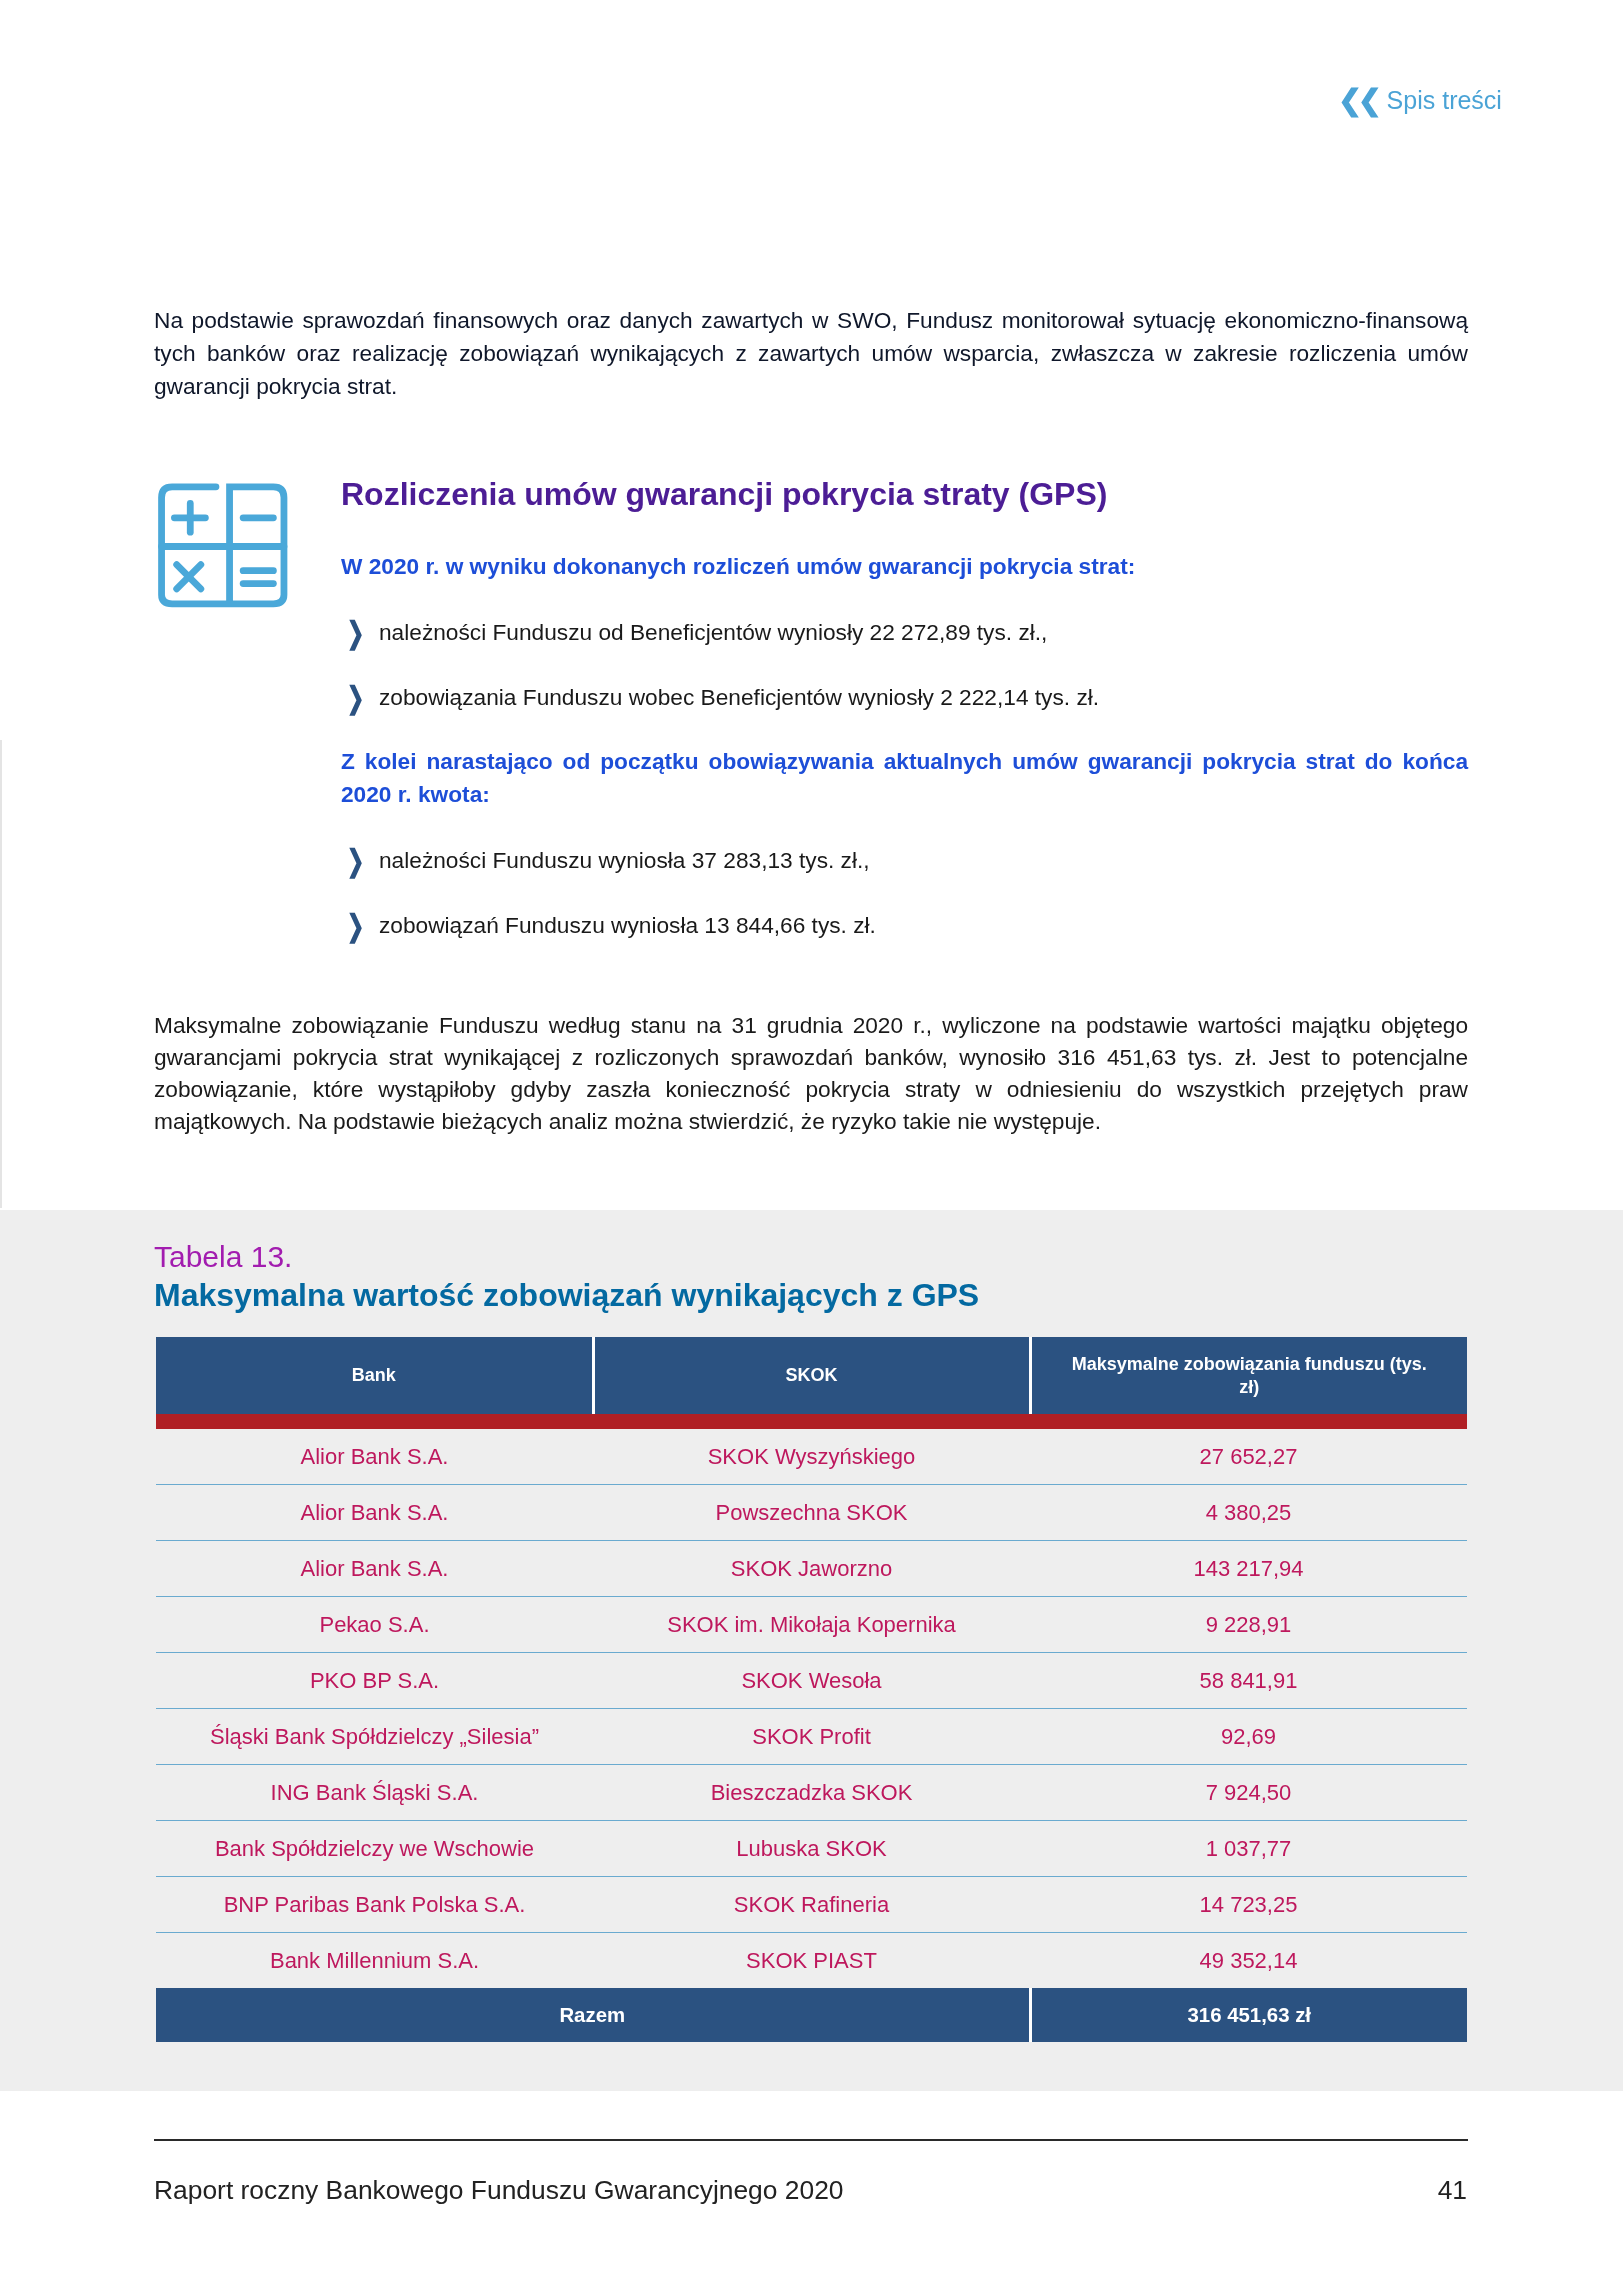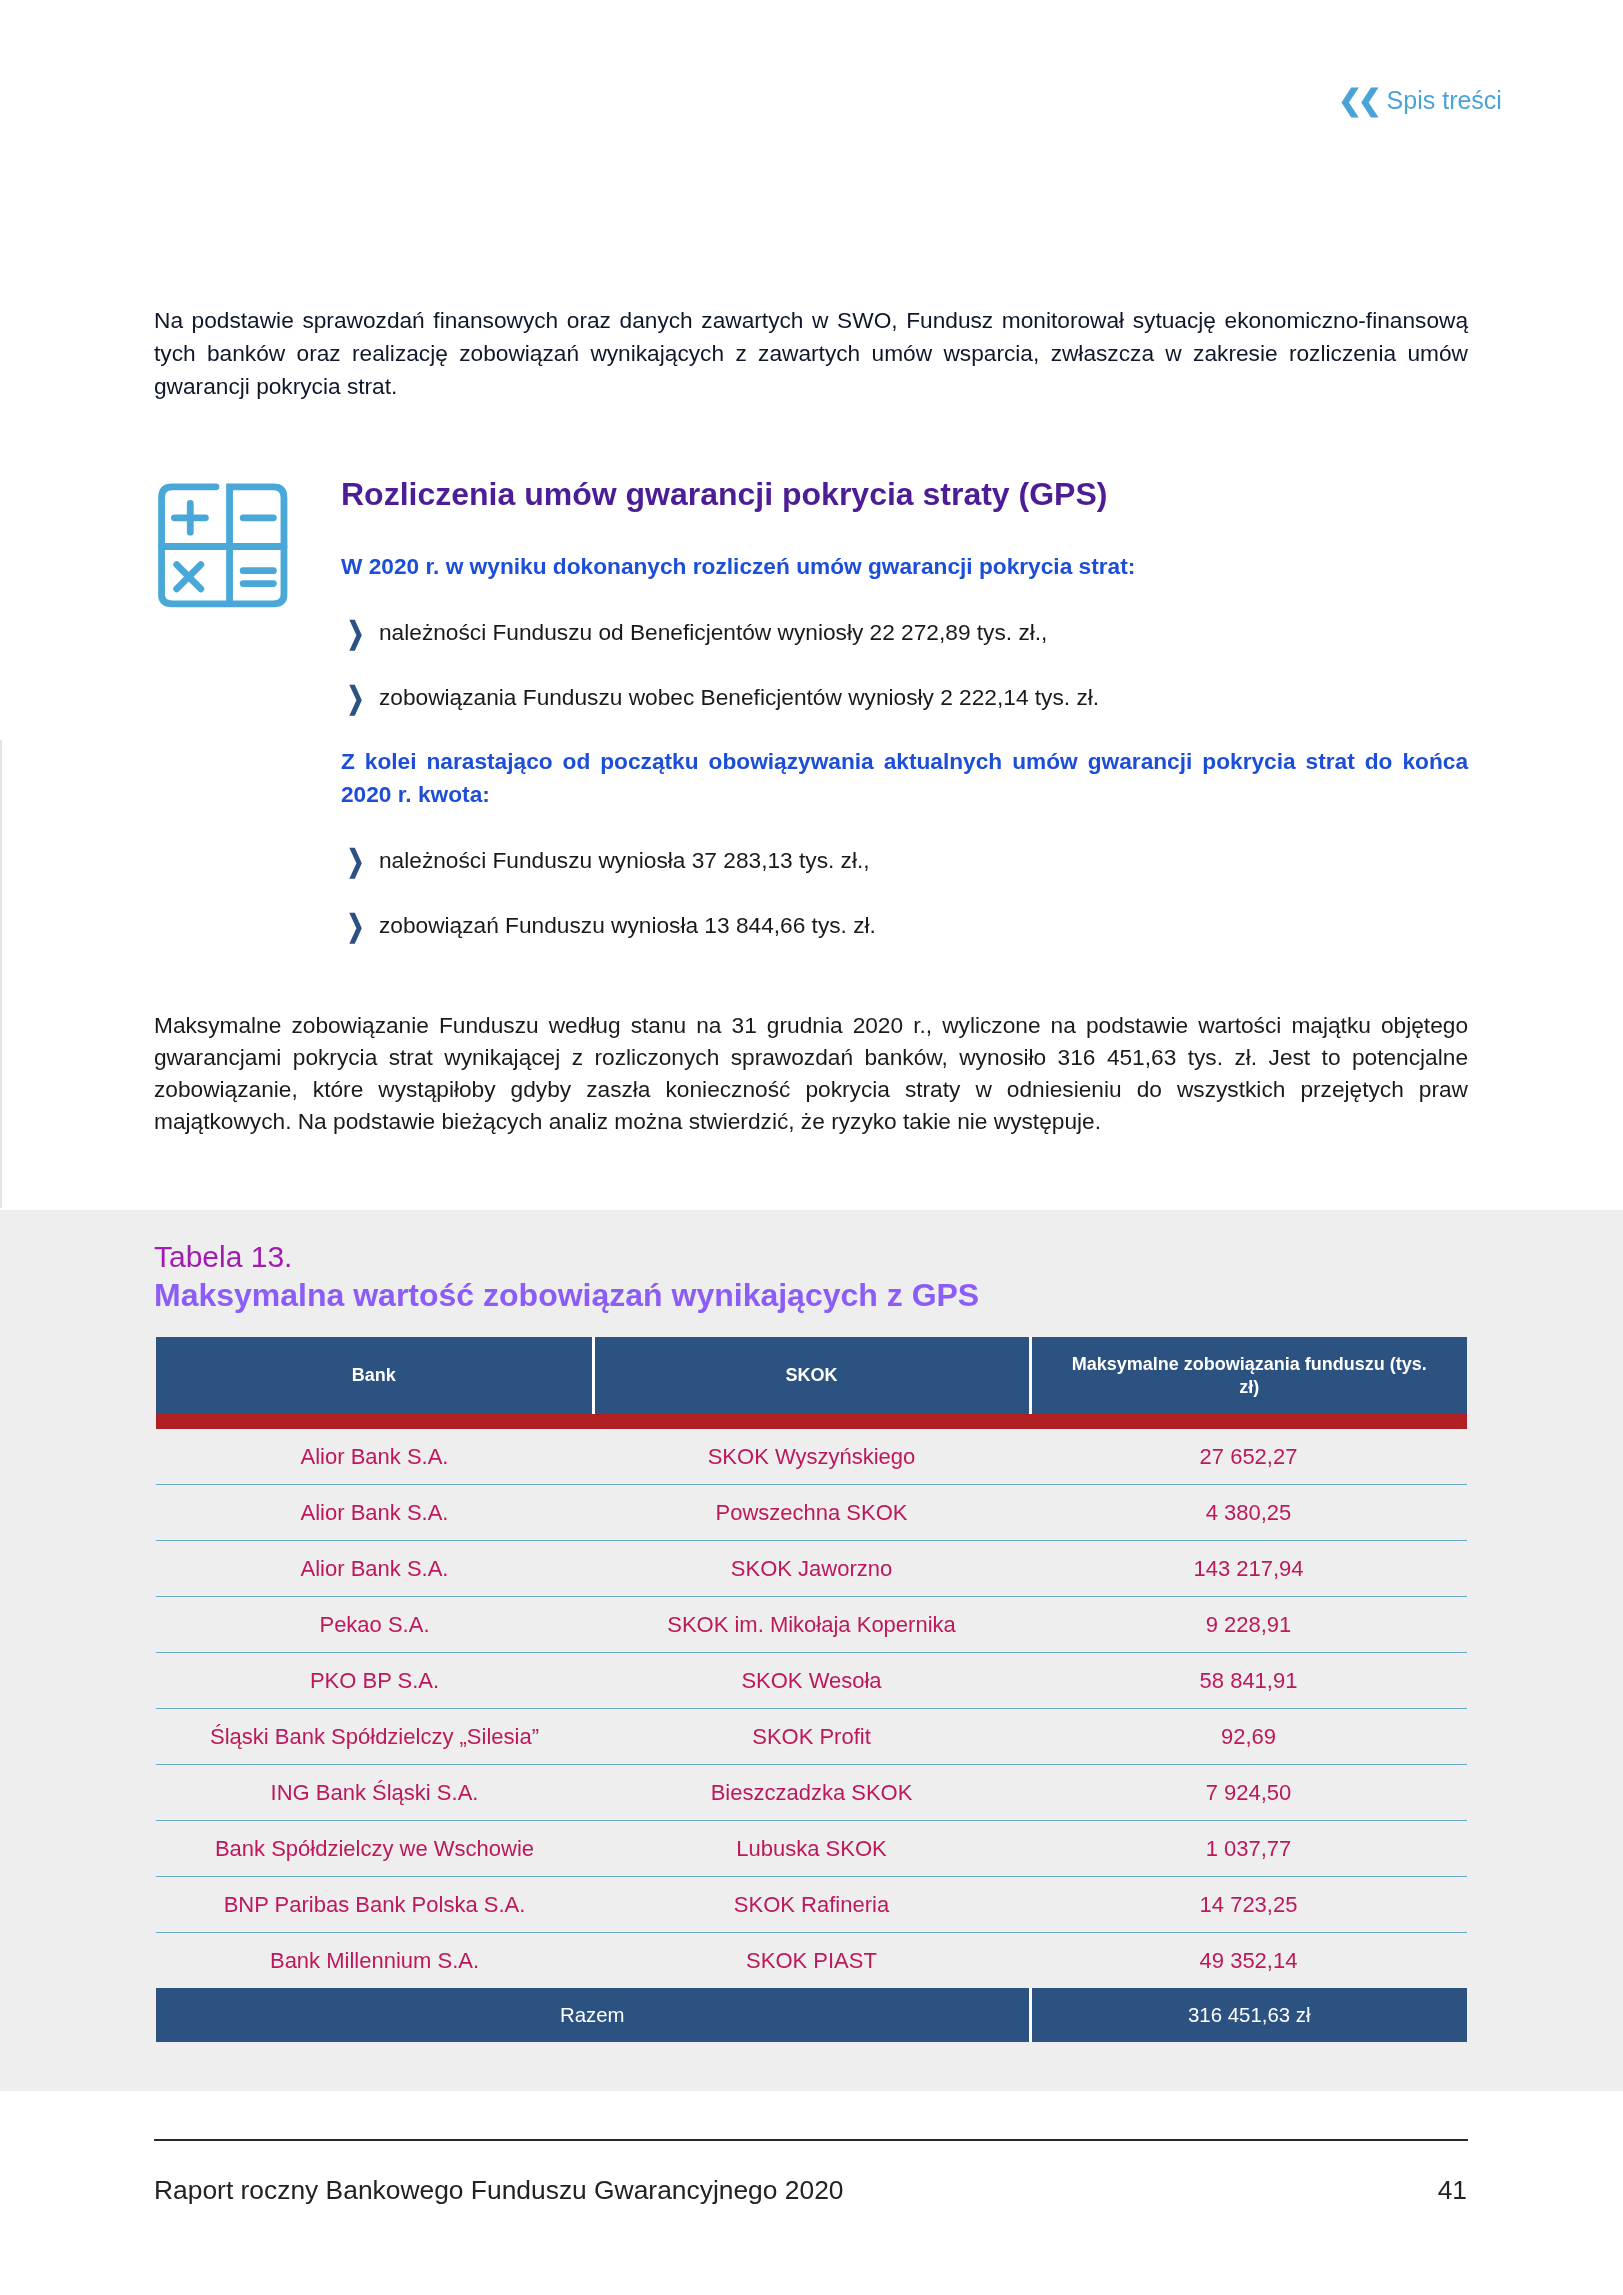--- a/index.html
+++ b/index.html
@@ -33,36 +33,36 @@
     text-align: justify; color: #1a1a1a;
   }
   .gray-band {
     position: absolute; left: 0; top: 1210px; width: 1623px; height: 881px; background: #eeeeee;
   }
   .left-edge { position: absolute; left: 0; top: 740px; width: 1.5px; height: 468px; background: #e4e4e4; }
   .tab-label {
     position: absolute; left: 154px; top: 1238px; font-size: 30px; color: #a21caf; line-height: 38px;
   }
   .tab-title {
-    position: absolute; left: 154px; top: 1276px; font-size: 32px; font-weight: bold; color: #8b5cf6; line-height: 39px;
+    position: absolute; left: 154px; top: 1276px; font-size: 32px; font-weight: bold; color: #0369a1; line-height: 39px;
   }
   table.gps {
     position: absolute; left: 156px; top: 1337px; width: 1311px; border-collapse: collapse; table-layout: fixed;
   }
   table.gps th {
     background: #2b5281; color: #ffffff; font-size: 18px; font-weight: bold; height: 77px; text-align: center;
     border-left: 3px solid #ffffff; padding: 0 30px; line-height: 22.7px;
   }
   table.gps th:first-child { border-left: none; }
   table.gps tr.redbar td { background: #b01f24; height: 15px; padding: 0; }
   table.gps td { text-align: center; font-size: 22px; color: #be185d; height: 55px; padding: 0; }
   table.gps tr.row td { border-bottom: 1.5px solid #6aaacf; }
   table.gps tr.row.last td { border-bottom: none; }
   table.gps tr.total td {
-    background: #2b5281; color: #fff; font-weight: normal; font-size: 20.4px; height: 54px;
+    background: #2b5281; color: #fff; font-weight: bold; font-size: 20.4px; height: 54px;
   }
   table.gps tr.total td.sum { border-left: 3px solid #ffffff; }
   .footer-rule { position: absolute; left: 154px; top: 2139px; width: 1314px; height: 2.3px; background: #2a2a2a; }
   .footer-text { position: absolute; left: 154px; top: 2175px; font-size: 26.4px; color: #222; }
   .footer-text b { font-weight: normal; margin-top: 9px; }
   .page-num { position: absolute; right: 156px; top: 2175px; font-size: 26.4px; color: #222; }
 </style>
 </head>
 <body>
 

